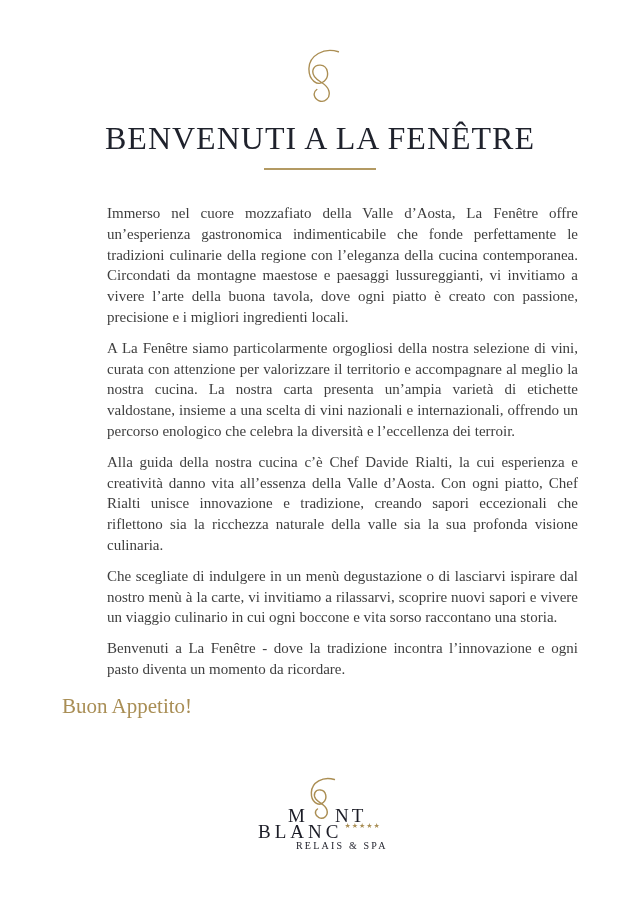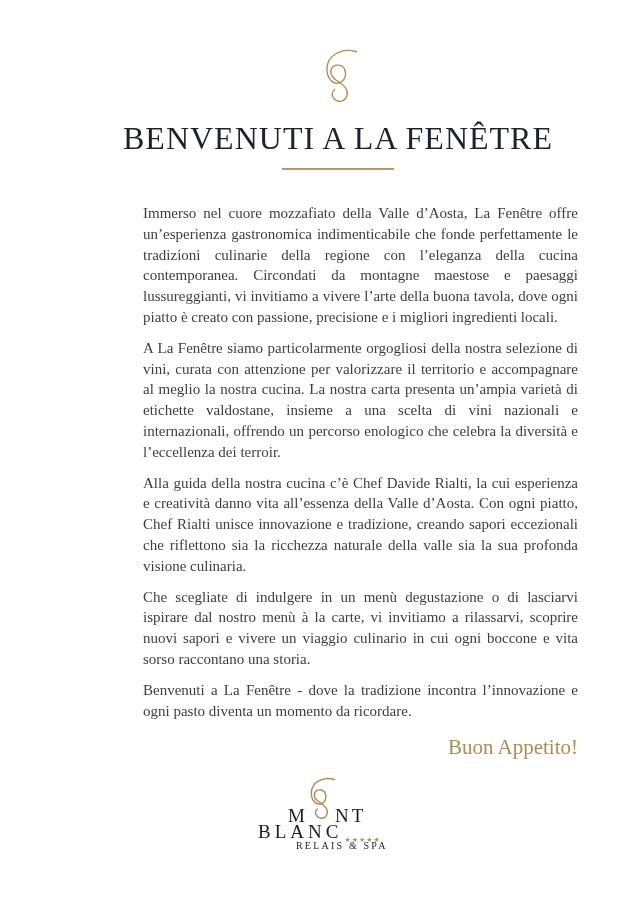--- a/index.html
+++ b/index.html
@@ -9,21 +9,20 @@
     height: 905px;
     margin: 0 auto;
     font-family: "Liberation Serif", serif;
     overflow: hidden;
   }
   .page {
     position: relative;
     width: 640px;
     height: 905px;
     background: #ffffff;
-    padding-left: 36px;
   }
   
   .top-logo {
     padding-top: 48px;
     display: flex;
     justify-content: center;
   }
   .top-logo svg { width: 46px; height: 60px; }
   .page-title {
     margin-top: 12px;
@@ -47,21 +46,21 @@
     text-align: justify;
     font-size: 15px;
     line-height: 20.8px;
     color: #3e3e3e;
   }
   .content p { margin-bottom: 10px; margin-left: 45px; }
   .closing {
     margin-top: 16px;
     font-size: 21px;
     color: #a98e55;
-    text-align: right;
+    text-align: left;
   }
   
   .footer-logo {
     position: absolute;
     top: 776px;
     left: 230px;
     width: 180px;
     height: 85px;
     color: #1b1c26;
   }
@@ -82,21 +81,21 @@
     letter-spacing: 3px;
   }
   .o-space { display: inline-block; width: 27px; }
   .brand-blanc {
     position: absolute;
     top: 45px;
     left: 28px;
     font-size: 19px;
     letter-spacing: 4px;
     display: flex;
-    align-items: flex-end;
+    align-items: flex-start;
   }
   .stars {
     font-size: 7px;
     letter-spacing: 1px;
     color: #a98e55;
     margin-left: 2px;
     position: relative;
     top: 1px;
   }
   .brand-tagline {

